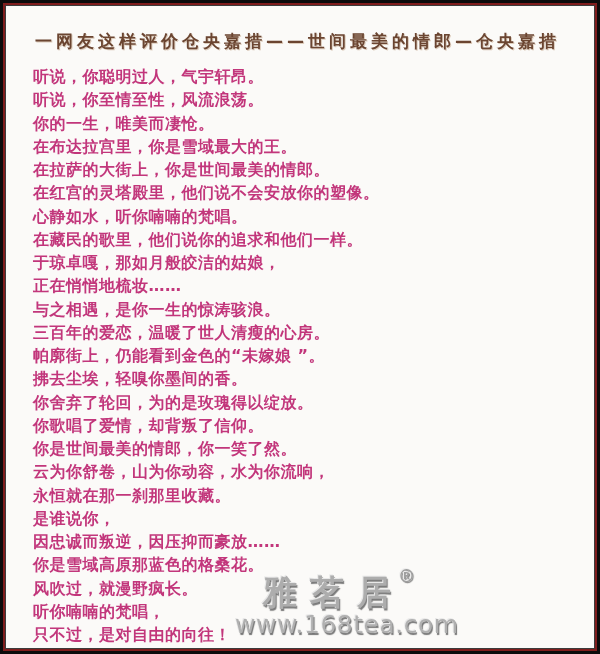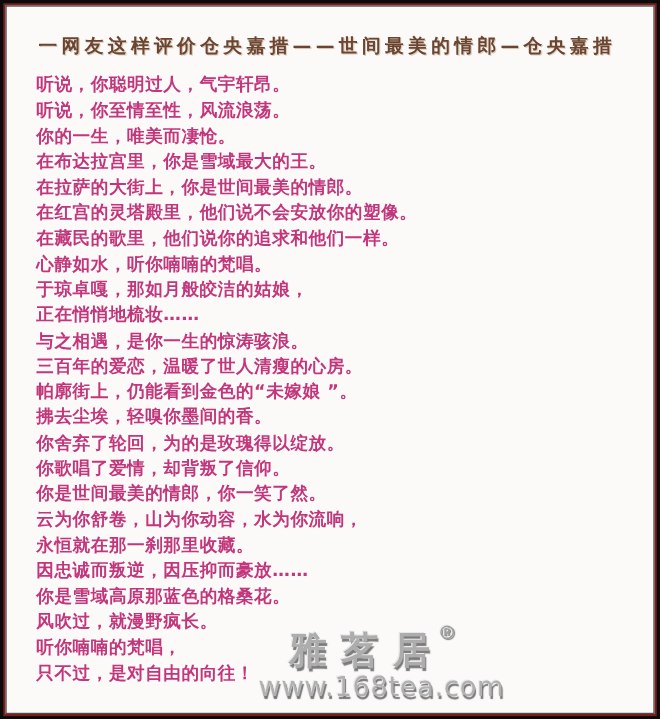--- a/index.html
+++ b/index.html
@@ -93,33 +93,34 @@
 
     <div class="title">一网友这样评价仓央嘉措——世间最美的情郎—仓央嘉措</div>
 
     <div class="poem">
       <div class="line">听说，你聪明过人，气宇轩昂。</div>
       <div class="line">听说，你至情至性，风流浪荡。</div>
       <div class="line">你的一生，唯美而凄怆。</div>
       <div class="line">在布达拉宫里，你是雪域最大的王。</div>
       <div class="line">在拉萨的大街上，你是世间最美的情郎。</div>
       <div class="line">在红宫的灵塔殿里，他们说不会安放你的塑像。</div>
+      <div class="line">心静如水，听你喃喃的梵唱。</div>
       <div class="line">在藏民的歌里，他们说你的追求和他们一样。</div>
-      <div class="line">心静如水，听你喃喃的梵唱。</div>
       <div class="line">于琼卓嘎，那如月般皎洁的姑娘，</div>
       <div class="line">正在悄悄地梳妆……</div>
       <div class="line">与之相遇，是你一生的惊涛骇浪。</div>
       <div class="line">三百年的爱恋，温暖了世人清瘦的心房。</div>
       <div class="line">帕廓街上，仍能看到金色的“未嫁娘 ”。</div>
       <div class="line">拂去尘埃，轻嗅你墨间的香。</div>
       <div class="line">你舍弃了轮回，为的是玫瑰得以绽放。</div>
       <div class="line">你歌唱了爱情，却背叛了信仰。</div>
       <div class="line">你是世间最美的情郎，你一笑了然。</div>
       <div class="line">云为你舒卷，山为你动容，水为你流响，</div>
       <div class="line">永恒就在那一刹那里收藏。</div>
+      <div class="line">是谁说你，</div>
       <div class="line">因忠诚而叛逆，因压抑而豪放……</div>
       <div class="line">你是雪域高原那蓝色的格桑花。</div>
       <div class="line">风吹过，就漫野疯长。</div>
       <div class="line">听你喃喃的梵唱，</div>
       <div class="line">只不过，是对自由的向往！</div>
     </div>
 
     <div class="watermark">
       <div class="wm-brand"><span>雅茗居</span><span class="wm-reg">®</span></div>
       <div class="wm-url">www.168tea.com</div>

